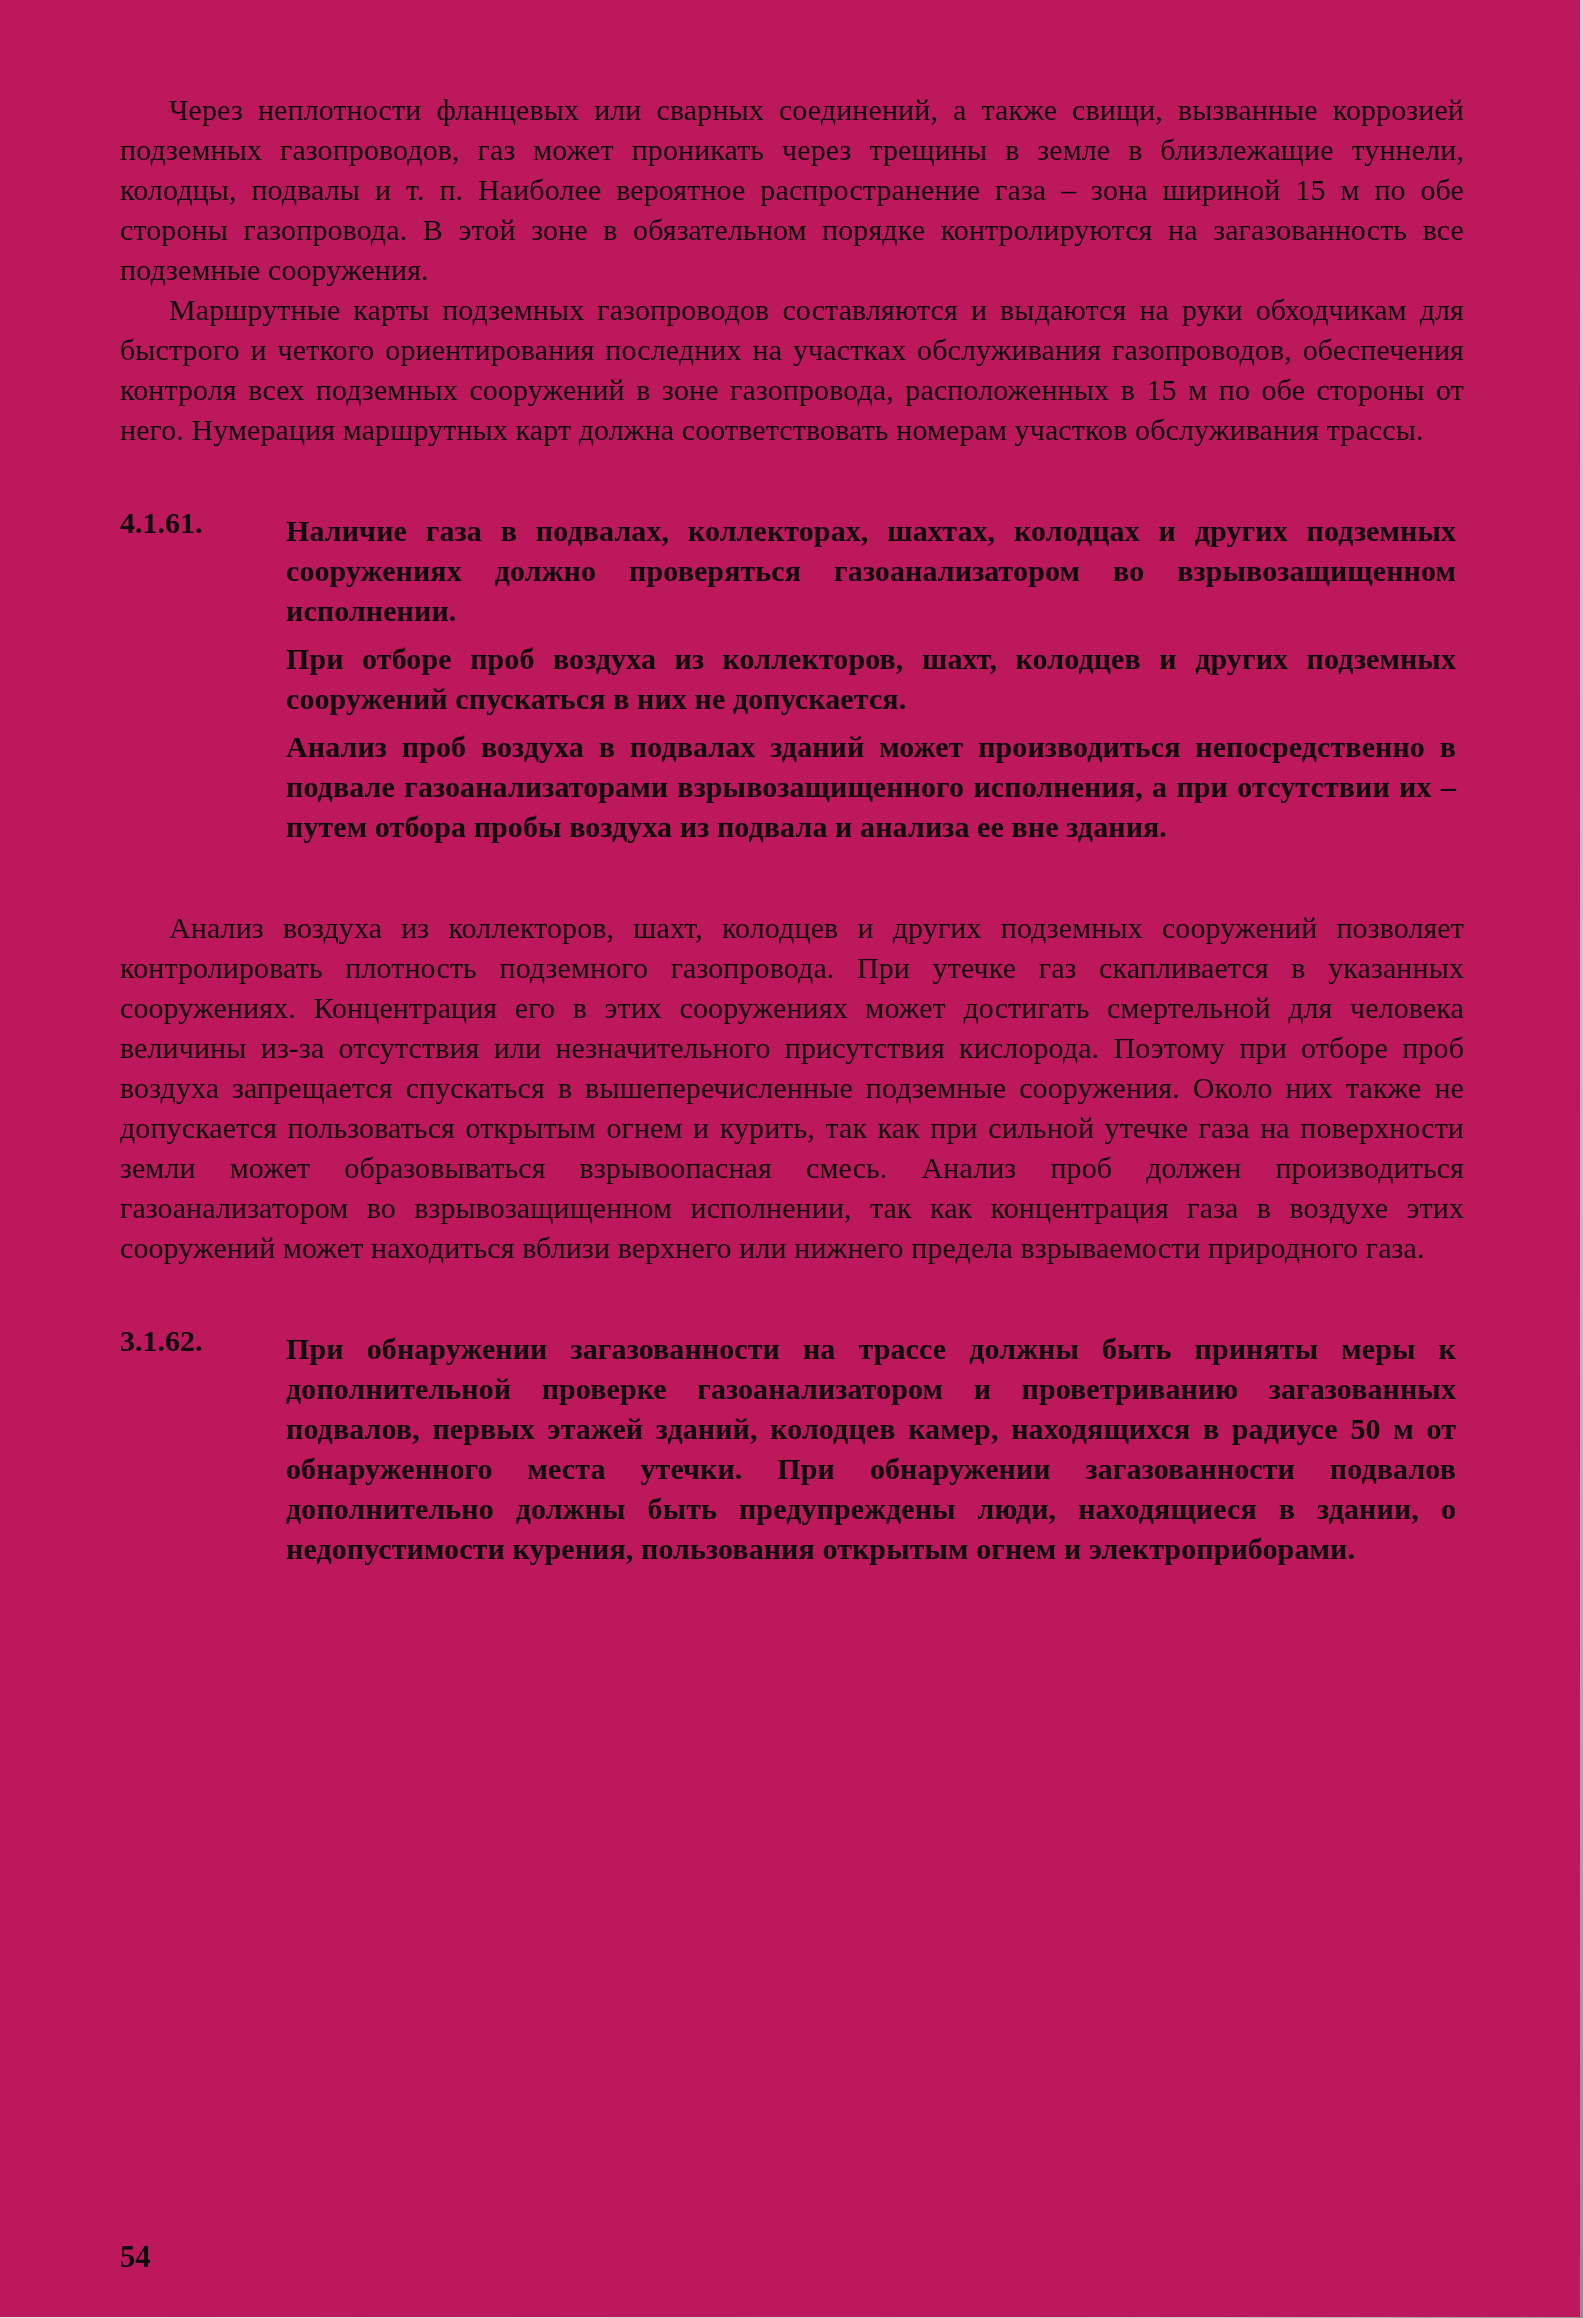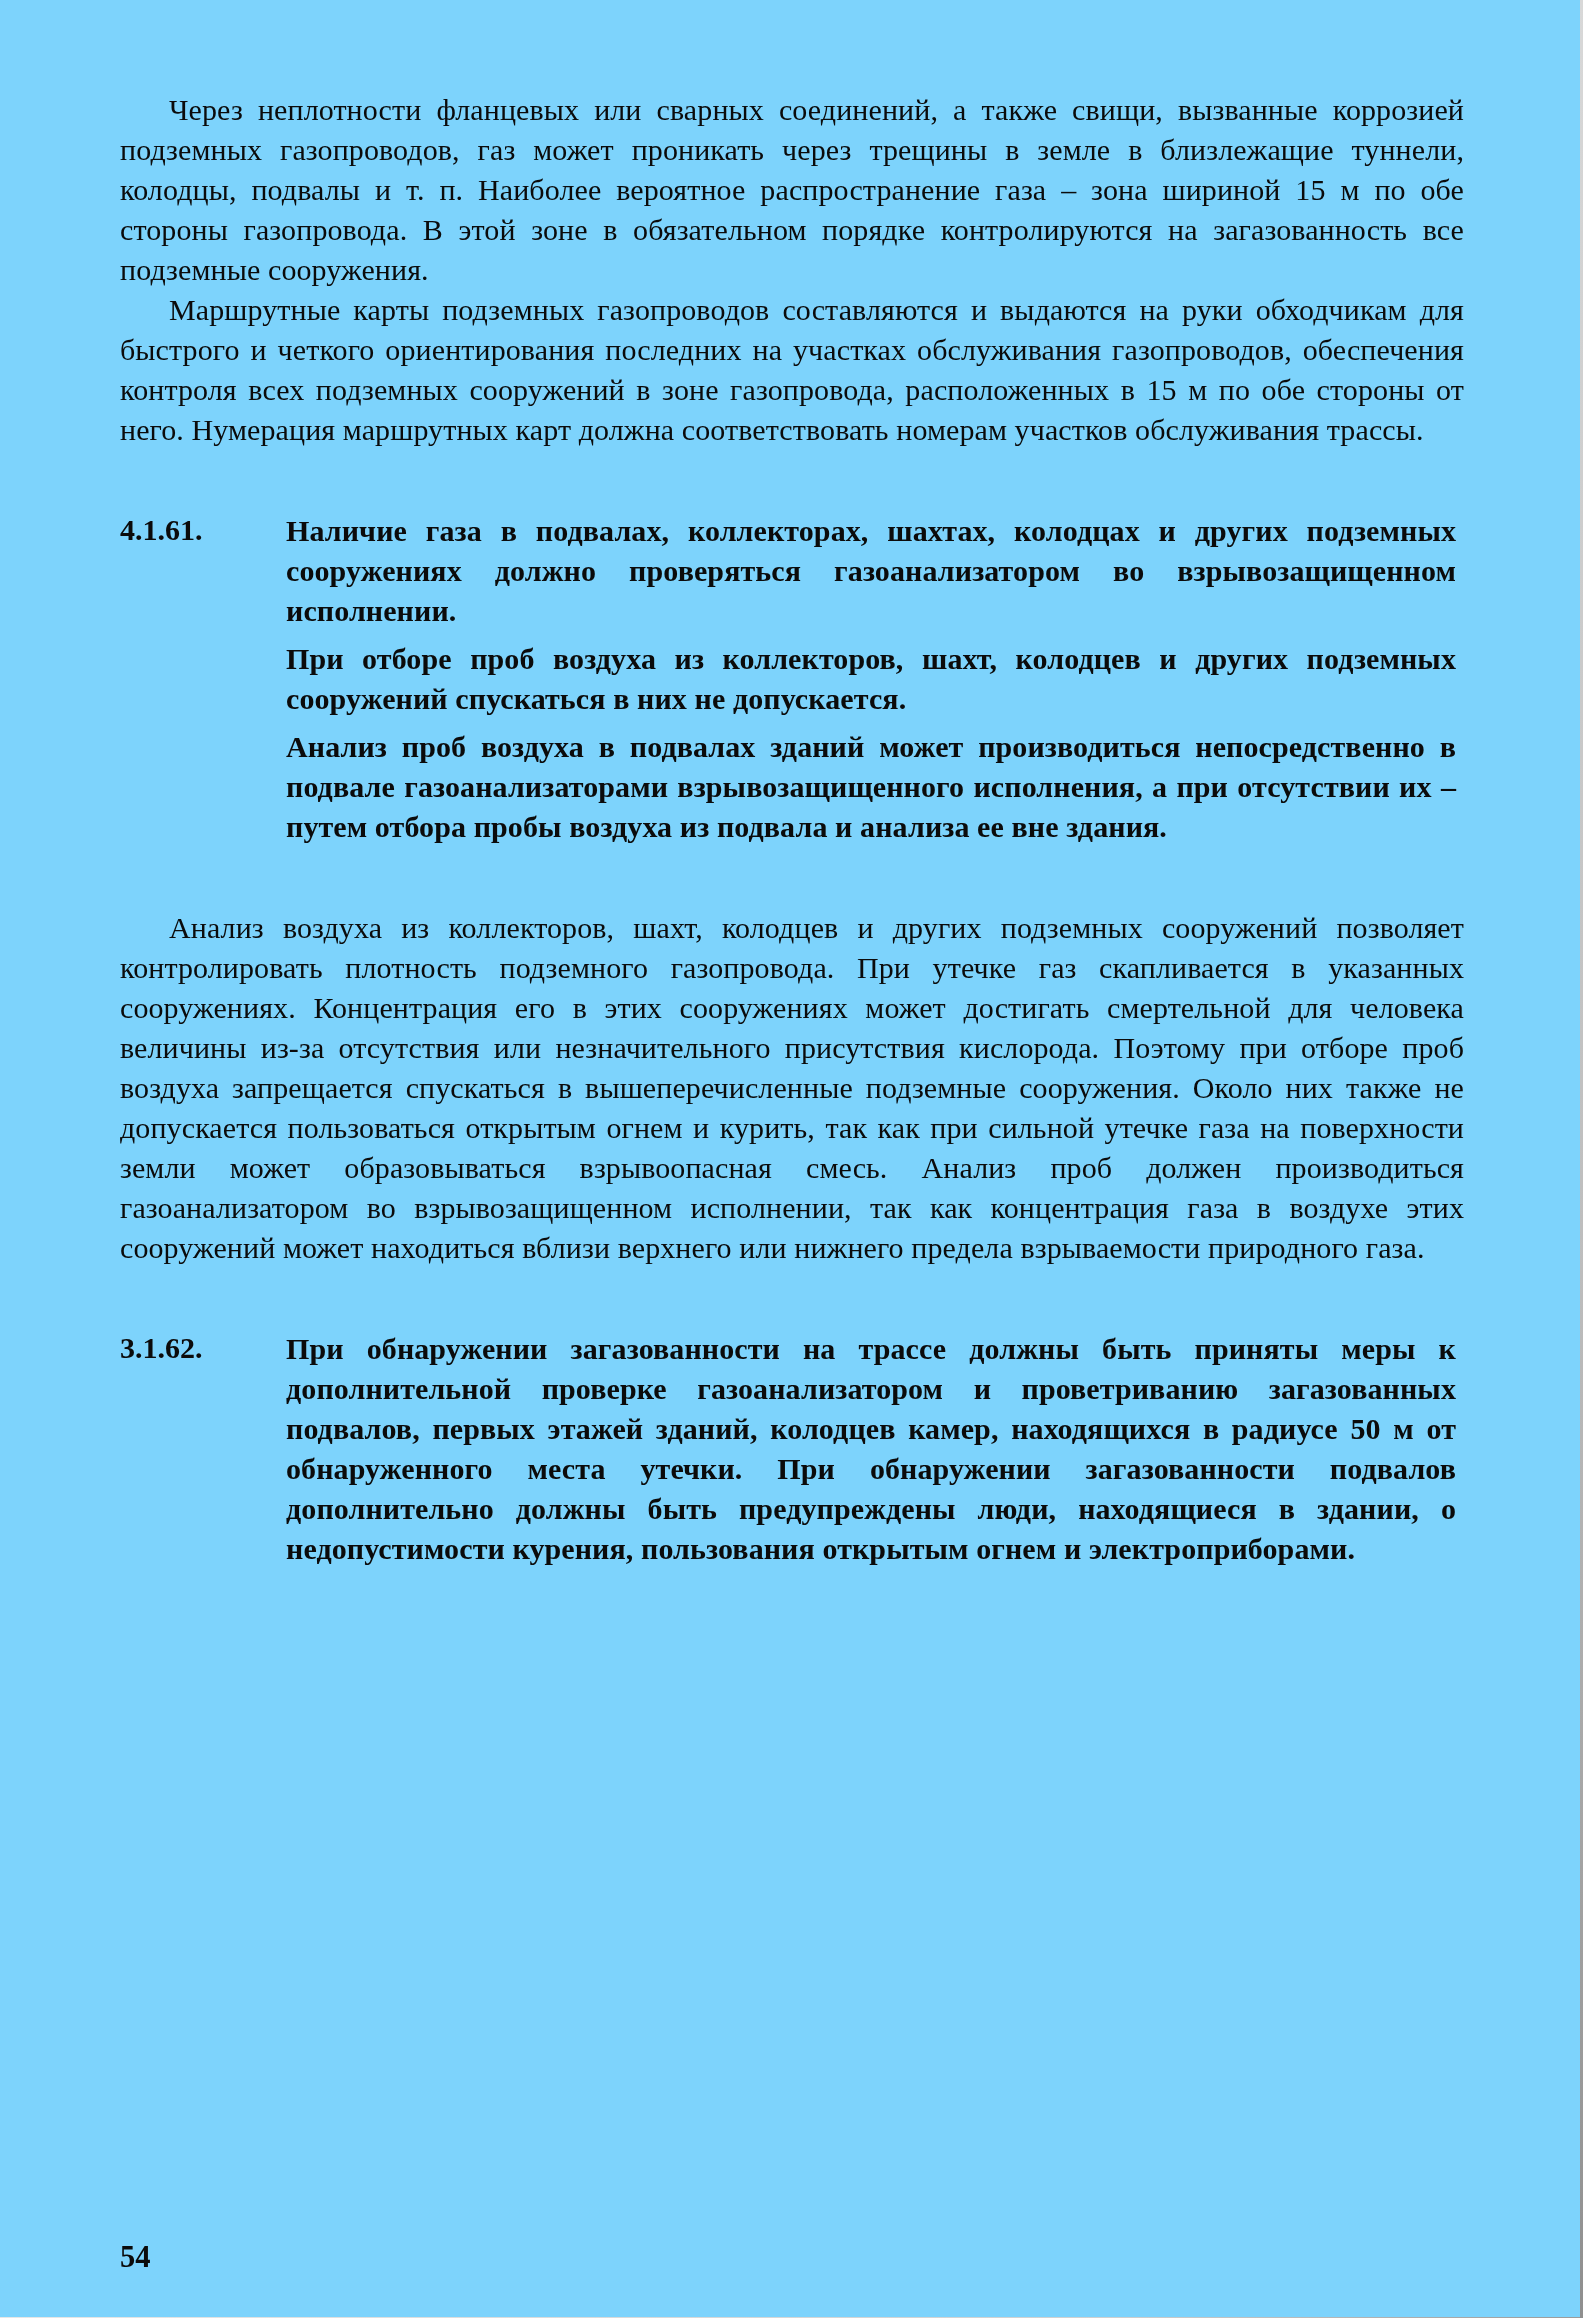--- a/index.html
+++ b/index.html
@@ -6,21 +6,21 @@
   html, body {
     margin: 0;
     padding: 0;
     background: #d9d9d9;
   }
   .page {
     position: relative;
     width: 1583px;
     height: 2319px;
     margin: 0 auto;
-    background: #7dd3fc;
+    background: #be185d;
     box-sizing: border-box;
     font-family: "Liberation Serif", "DejaVu Serif", serif;
     color: #0b0b0b;
     overflow: hidden;
   }
   
   .page::after {
     content: "";
     position: absolute;
     top: 0;
@@ -52,21 +52,20 @@
   .clause {
     display: grid;
     grid-template-columns: 158px 1fr;
     margin: 53px 0;
     font-weight: bold;
   }
   .clause-number {
     font-size: 30px;
     line-height: 40px;
     font-weight: bold;
-    margin-top: 7px;
   }
   .clause-body p {
     margin: 8px;
     font-size: 30px;
     line-height: 40px;
     text-align: justify;
     font-weight: bold;
     letter-spacing: 0.1px;
   }
   .page-number {

